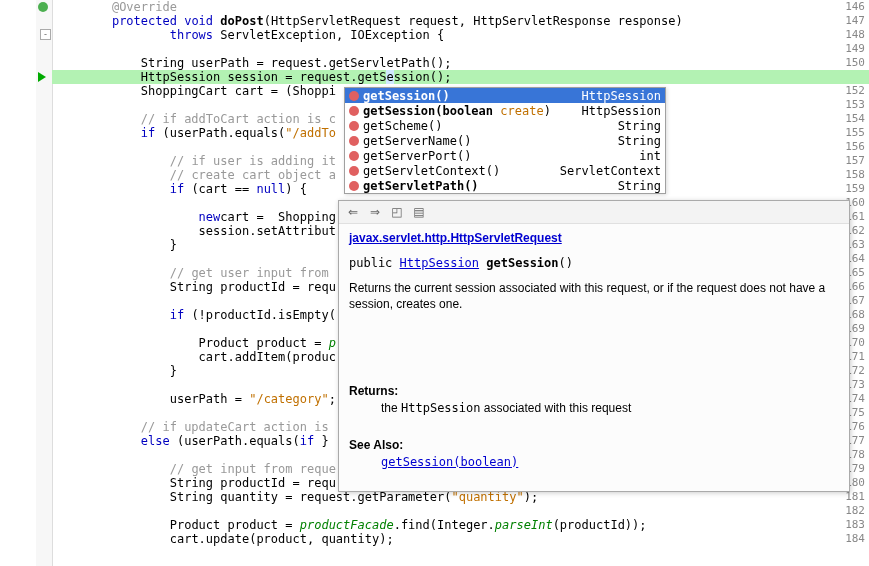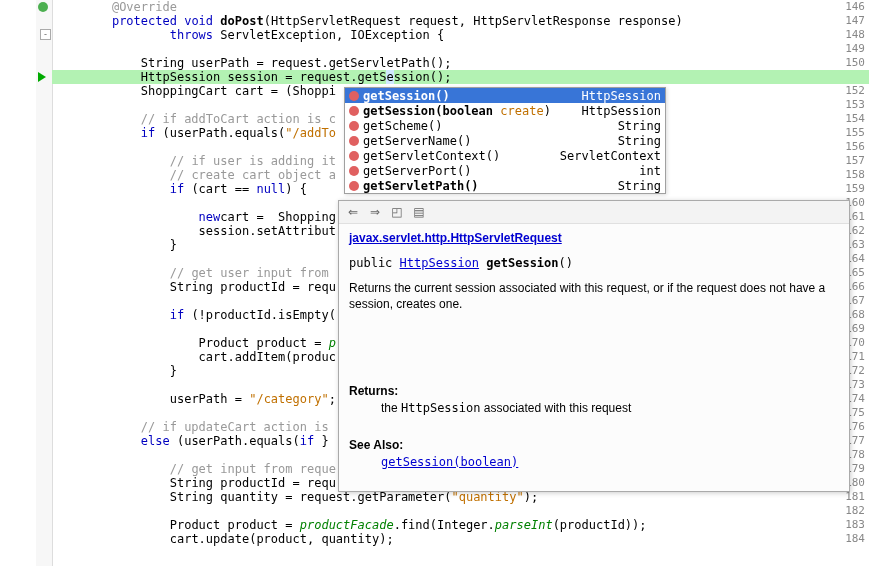--- a/index.html
+++ b/index.html
@@ -230,27 +230,27 @@
           <span class="comp-label">getScheme()</span>
           <span class="comp-type">String</span>
         </div>
         <div class="comp-row">
           <div class="comp-bullet"></div>
           <span class="comp-label">getServerName()</span>
           <span class="comp-type">String</span>
         </div>
         <div class="comp-row">
           <div class="comp-bullet"></div>
+          <span class="comp-label">getServerPort()</span>
+          <span class="comp-type">int</span>
+        </div>
+        <div class="comp-row">
+          <div class="comp-bullet"></div>
           <span class="comp-label">getServletContext()</span>
           <span class="comp-type">ServletContext</span>
-        </div>
-        <div class="comp-row">
-          <div class="comp-bullet"></div>
-          <span class="comp-label">getServerPort()</span>
-          <span class="comp-type">int</span>
         </div>
         <div class="comp-row">
           <div class="comp-bullet"></div>
           <span class="comp-label" style="font-weight: bold;">getServletPath()</span>
           <span class="comp-type">String</span>
         </div>
       </div>
   </div>
 
   <div class="doc-popup" style="left:338px;top:200px;width:510px;height:290px">

